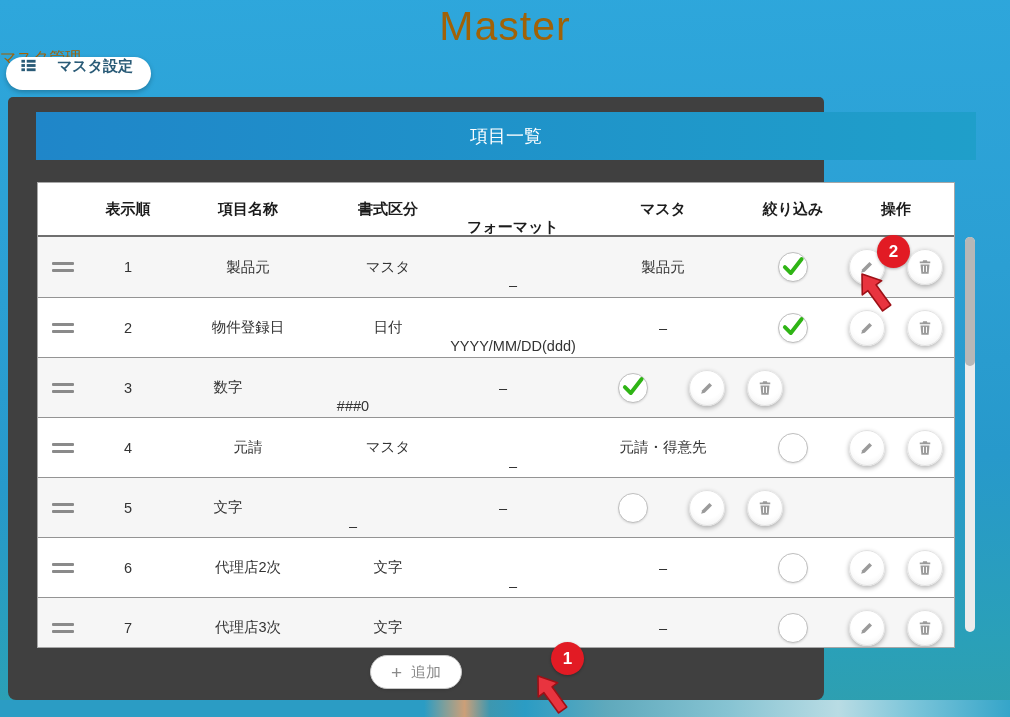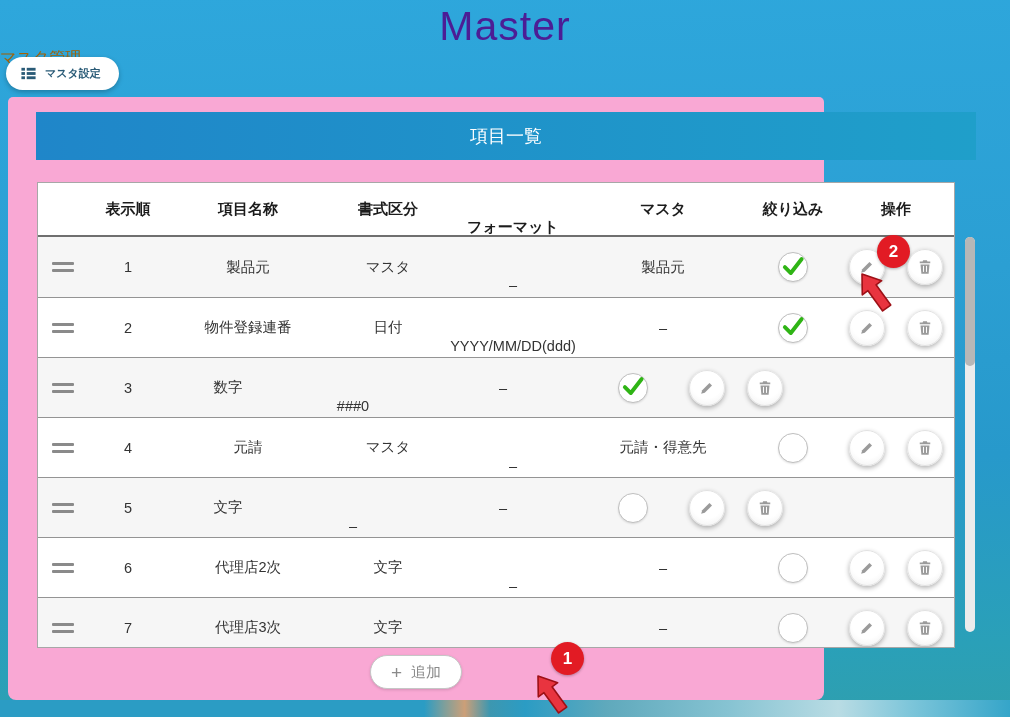--- a/index.html
+++ b/index.html
@@ -5,38 +5,38 @@
   * { margin:0; padding:0; box-sizing:border-box; }
   html,body { width:1010px; height:717px; overflow:hidden; }
   body {
     position:relative;
     font-family:"Liberation Sans","DejaVu Sans",sans-serif;
     background:linear-gradient(178deg,#2ea7dc 0%,#2b9fd3 40%,#2799cb 65%,#2aa0b8 90%,#2f9fae 100%);
   }
   
   .app-title {
     position:absolute; top:3px; left:0; width:100%;
-    text-align:center; color:#4c1d95; font-size:41px; font-weight:400; letter-spacing:1px;
+    text-align:center; color:#a16207; font-size:41px; font-weight:400; letter-spacing:1px;
   }
   .app-subtitle {
     position:absolute; top:48px; left:0; width:100%;
     text-align:left; color:#a16207; font-size:16px;
   }
   .master-settings-btn {
     position:absolute; left:6px; top:57px; height:33px; padding:0 18px 0 14px;
-    display:flex; align-items:center; gap:8px;
+    display:flex; align-items:flex-start; gap:20px;
     background:#fff; border:none; border-radius:17px;
     box-shadow:0 2px 5px rgba(0,0,0,0.25); cursor:pointer;
-    color:#2a5b77; font-size:11px; font-weight:700;
+    color:#2a5b77; font-size:15px; font-weight:700;
   }
   .master-settings-btn svg { width:17px; height:17px; }
   
   .card {
     position:absolute; left:8px; top:97px; width:816px; height:603px;
-    background:#f9a8d4; border-radius:5px 5px 8px 8px;
+    background:#404040; border-radius:5px 5px 8px 8px;
   }
   .banner {
     position:absolute; left:28px; top:15px; width:940px; height:48px;
     background:linear-gradient(90deg,#1f86c9,#1f9fca);
     display:flex; align-items:center; justify-content:center;
     color:#fff; font-size:18px;
   }
   
   .table-wrap {
     position:absolute; left:29px; top:85px; width:918px; height:466px;
@@ -177,21 +177,21 @@
     </div>
   </div>
         <div class="trow">
     <div class="cell c-drag">
       <span class="drag-handle">
               <i></i>
               <i></i>
             </span>
     </div>
     <div class="cell c-order">2</div>
-    <div class="cell c-name">物件登録連番</div>
+    <div class="cell c-name">物件登録日</div>
     <div class="cell c-type">日付</div>
     <div class="cell c-format">YYYY/MM/DD(ddd)</div>
     <div class="cell c-master">–</div>
     <div class="cell c-filter">
       <span class="filter-check checked">
         <svg viewBox="0 0 24 24">
           <path d="M4.5 13l5.5 5.5L20 5.5" stroke="#2fb415" stroke-width="3.6" fill="none" stroke-linecap="round" stroke-linejoin="round"></path>
         </svg>
       </span>
     </div>

